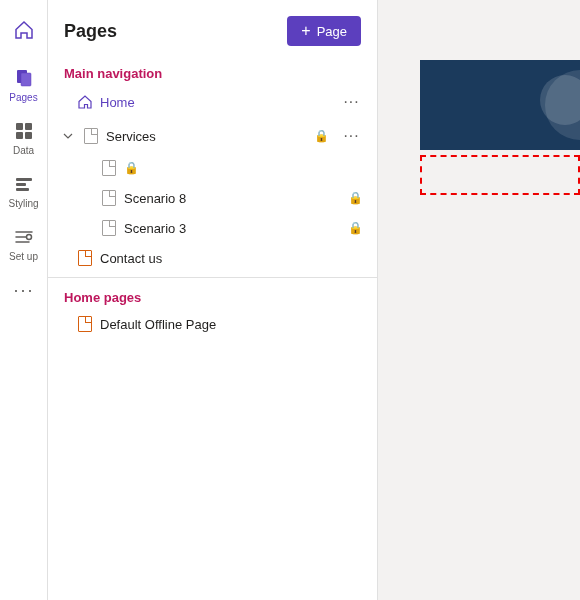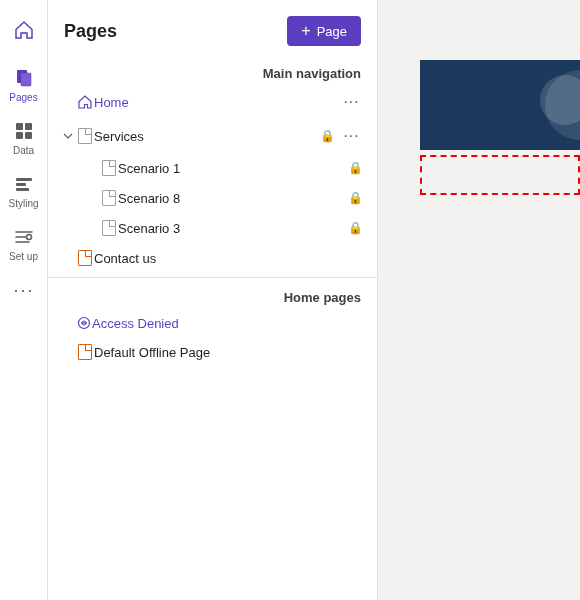--- a/index.html
+++ b/index.html
@@ -88,32 +88,32 @@
       cursor: pointer;
       display: flex;
       align-items: center;
       gap: 6px;
       font-weight: 500;
     }
 
     .section-title {
       font-size: 13px;
       font-weight: 600;
-      color: #404040;
+      color: #be185d;
       padding: 8px 16px 4px 16px;
-      text-align: right;
     }
 
     
     .nav-item {
       display: flex;
       align-items: center;
       padding: 6px 12px;
       cursor: pointer;
       position: relative;
+      gap: 6px;
     }
 
     .nav-item .item-icon {
       width: 18px;
       height: 18px;
       display: flex;
       align-items: center;
       justify-content: center;
       flex-shrink: 0;
     }
@@ -324,21 +324,20 @@
     </div>
     <span class="item-label dark">Services</span>
     <span class="lock-icon">🔒</span>
     <button class="dots-btn">···</button>
   </div>
 
   <div class="nav-item indent-2">
     <div class="item-icon">
       <div class="page-file-icon"></div>
     </div>
-    <span class="item-label dark">Scenario 1</span>
     <span class="lock-icon">🔒</span>
   </div>
 
   <div class="nav-item indent-2">
     <div class="item-icon">
       <div class="page-file-icon"></div>
     </div>
     <span class="item-label dark">Scenario 8</span>
     <span class="lock-icon">🔒</span>
   </div>
@@ -355,30 +354,20 @@
     <div class="item-icon">
       <div class="page-file-icon orange"></div>
     </div>
     <span class="item-label dark">Contact us</span>
   </div>
 
   <div class="divider"></div>
 
   <div class="section-title">Home pages</div>
 
-  <div class="nav-item indent-1">
-    <div class="access-icon">
-      <svg width="14" height="14" viewBox="0 0 14 14" fill="none">
-        <circle cx="7" cy="7" r="5.5" stroke="#5c3fbe" stroke-width="1.2"></circle>
-        <path d="M4 7h6" stroke="#5c3fbe" stroke-width="1.2"></path>
-        <circle cx="7" cy="7" r="2" stroke="#5c3fbe" stroke-width="1"></circle>
-      </svg>
-    </div>
-    <span class="item-label">Access Denied</span>
-  </div>
 
   <div class="nav-item indent-1">
     <div class="item-icon">
       <div class="page-file-icon orange"></div>
     </div>
     <span class="item-label dark">Default Offline Page</span>
   </div>
 </div>
 
 <div class="preview-panel">

